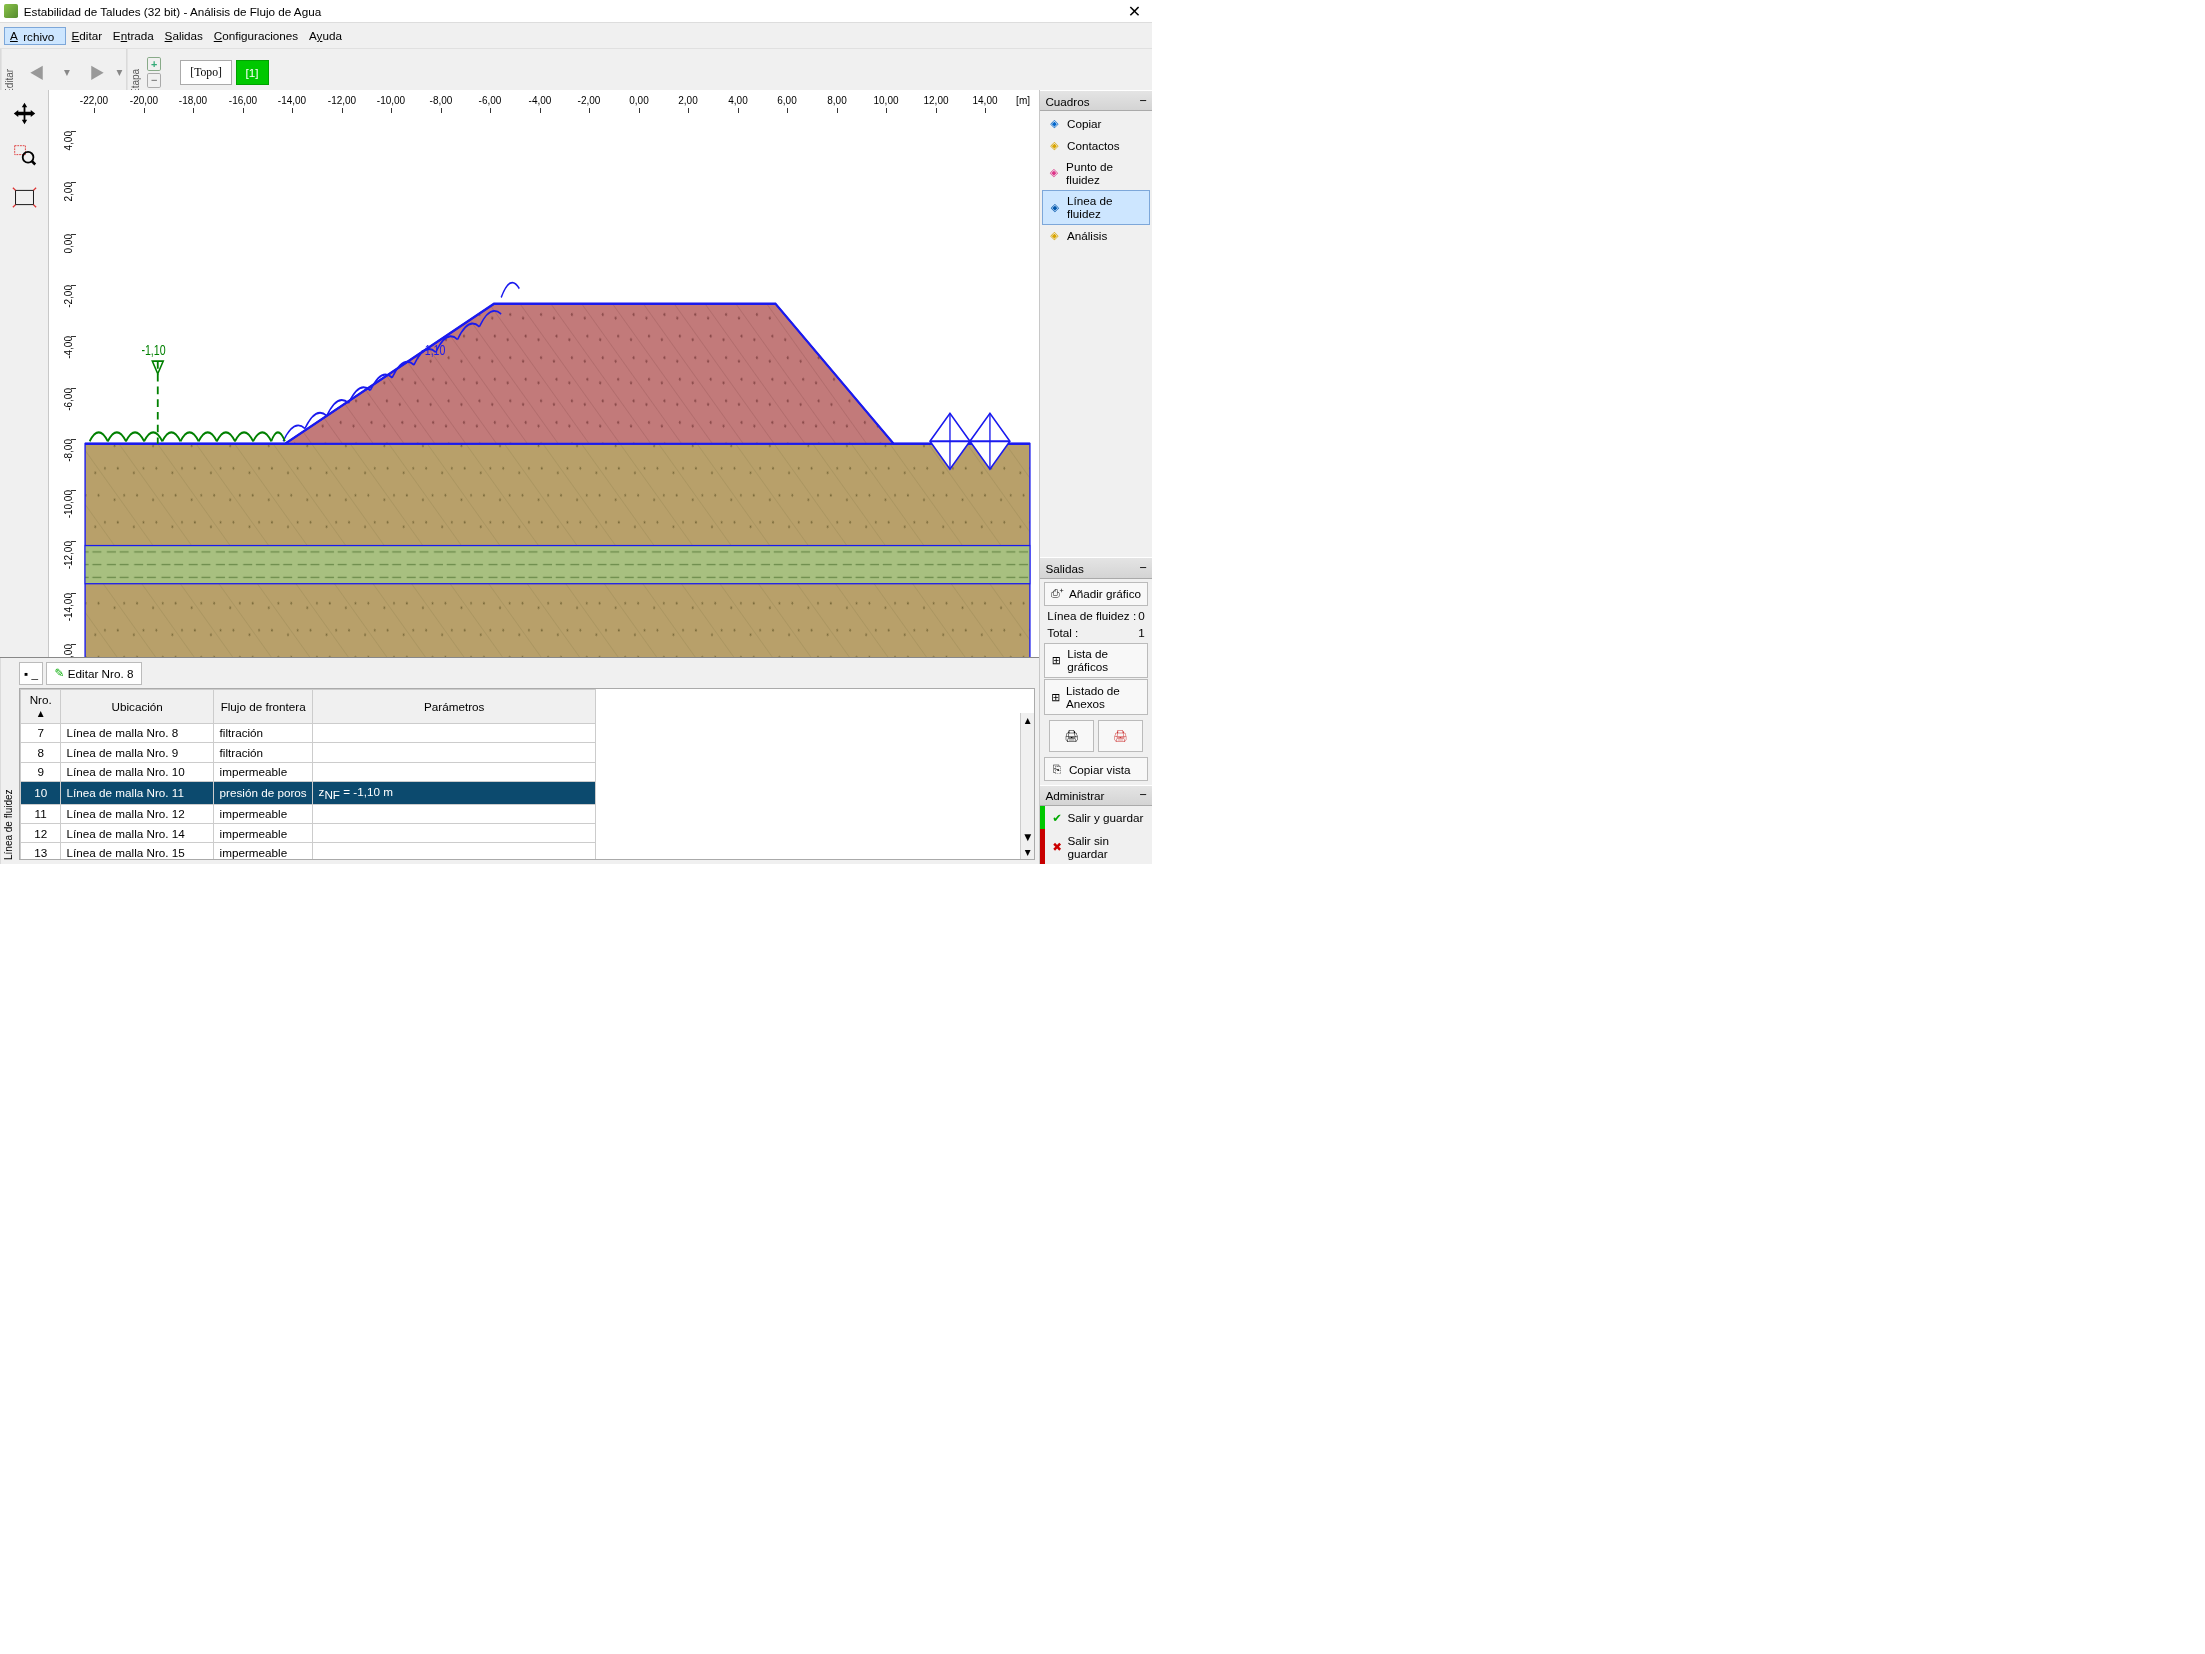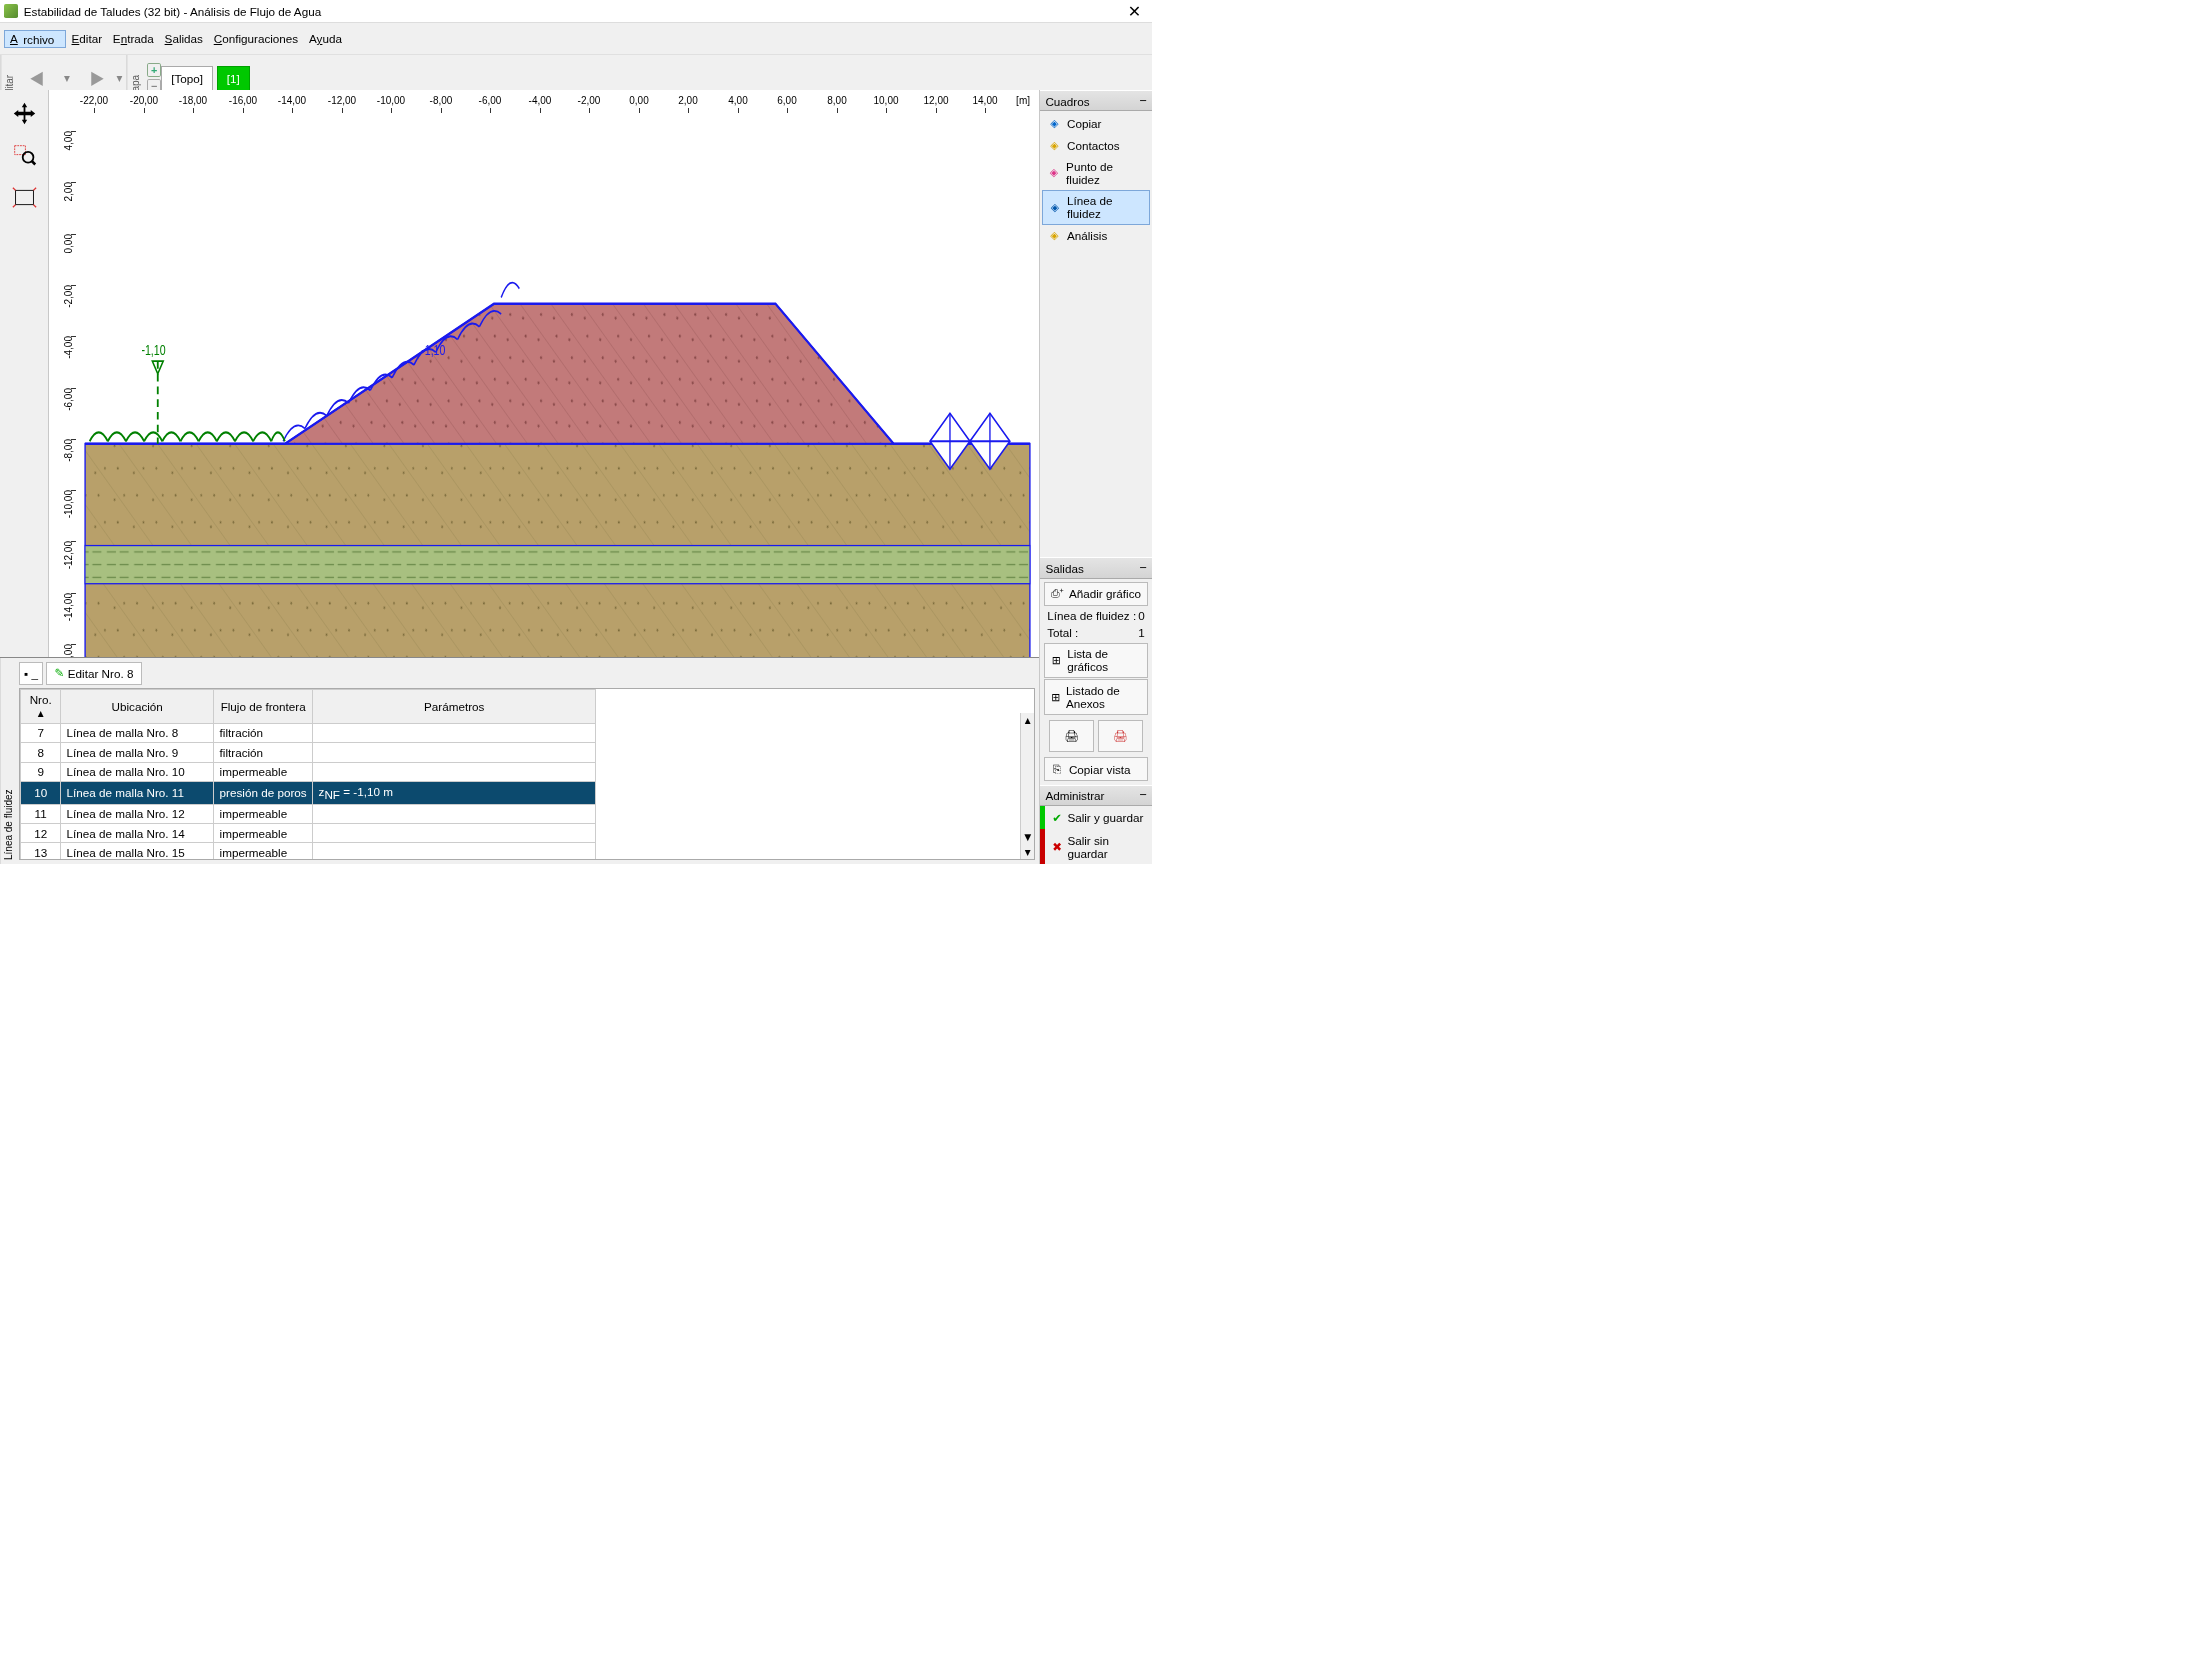--- a/index.html
+++ b/index.html
@@ -5,21 +5,21 @@
 * { box-sizing: border-box; margin: 0; padding: 0; font-family: "Segoe UI", Tahoma, sans-serif; font-size: 11.7px; }
 body { background: #fff; width: 1152px; height: 864px; overflow: hidden; position: relative; }
 
 
 .titlebar { height: 23.4px; background: #fff; border-bottom: 0.9px solid #ddd; display: flex; align-items: center; padding: 0 4px; }
 .titlebar .app-ico { width: 14.4px; height: 14.4px; background: linear-gradient(135deg,#8bc34a,#558b2f); border-radius: 1.8px; margin-right: 5.4px; }
 .titlebar .title { flex: 1; color: #000; }
 .titlebar .close { font-size: 16px; width: 27px; text-align: center; cursor: pointer; }
 
 
-.menubar { height: 32px; background: #f0f0f0; display: flex; align-items: center; padding: 0 3.6px; border-bottom: 0.9px solid #e0e0e0; }
+.menubar { height: 26px; background: #f0f0f0; display: flex; align-items: center; padding: 0 3.6px; border-bottom: 0.9px solid #e0e0e0; }
 .menubar span { padding: 1.8px 5.4px; cursor: pointer; }
 .menubar span u { text-decoration: underline; }
 
 
 .stagebar { height: 47px; background: #f0f0f0; display: flex; align-items: center; border-bottom: 0.9px solid #c8c8c8; }
 .vlabel { writing-mode: vertical-rl; transform: rotate(180deg); font-size: 10px; color: #555; padding: 0 2.7px; border-right: 0.9px solid #ccc; height: 100%; display:flex; align-items:center; }
 .arrow-btn { width: 43px; height: 32px; display: flex; align-items: center; justify-content: center; margin: 0 1.8px; }
 .arrow-btn svg { width: 32px; height: 21.6px; }
 .plusminus { display:flex; flex-direction:column; gap:1.8px; margin-left:3.6px; }
 .pm { width:14.4px; height:14.4px; border:0.9px solid #8a8; color:#3a7; display:flex; align-items:center; justify-content:center; font-weight:bold; font-size:10.8px; border-radius:1.8px; }
@@ -108,21 +108,21 @@
     <svg viewBox="0 0 36 24">
         <path d="M16 4 L30 12 L16 20 Z" fill="#999"></path>
       </svg>
   </div>
   <span style="color:#888;">▾</span>
   <div class="vlabel" style="margin-left:3.6px;">Etapa</div>
   <div class="plusminus">
     <div class="pm">+</div>
     <div class="pm minus">−</div>
   </div>
-  <div class="stage-tab" style="margin-left:0;">[Topo]</div>
+  <div class="stage-tab" style="margin-left:19px;font-family:Liberation Serif, serif;">[Topo]</div>
   <div class="stage-tab active">[1]</div>
 </div>
 
 <div class="main">
 
   <div class="left-tools">
     <div class="tool">
       <svg width="25" height="25" viewBox="0 0 28 28">
           <path d="M14 2 L17 7 H15 V12 H21 V10 L26 14 L21 18 V16 H15 V21 H17 L14 26 L11 21 H13 V16 H7 V18 L2 14 L7 10 V12 H13 V7 H11 Z" fill="#000"></path>
         </svg>

